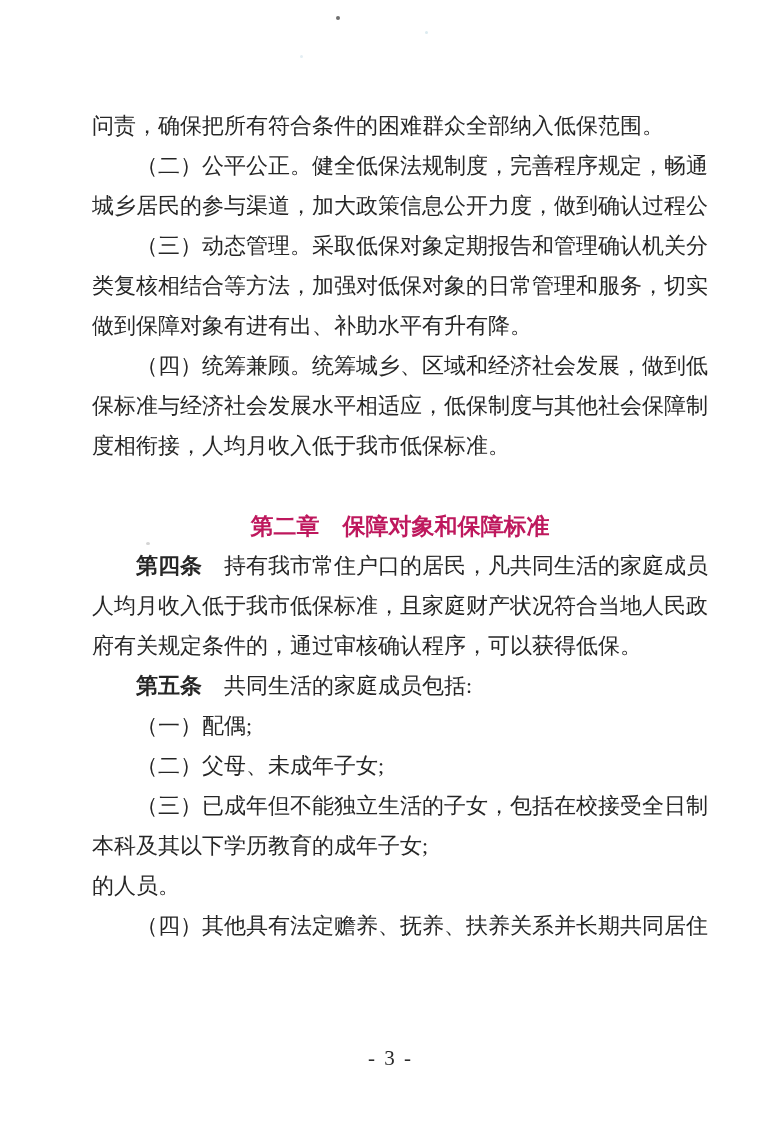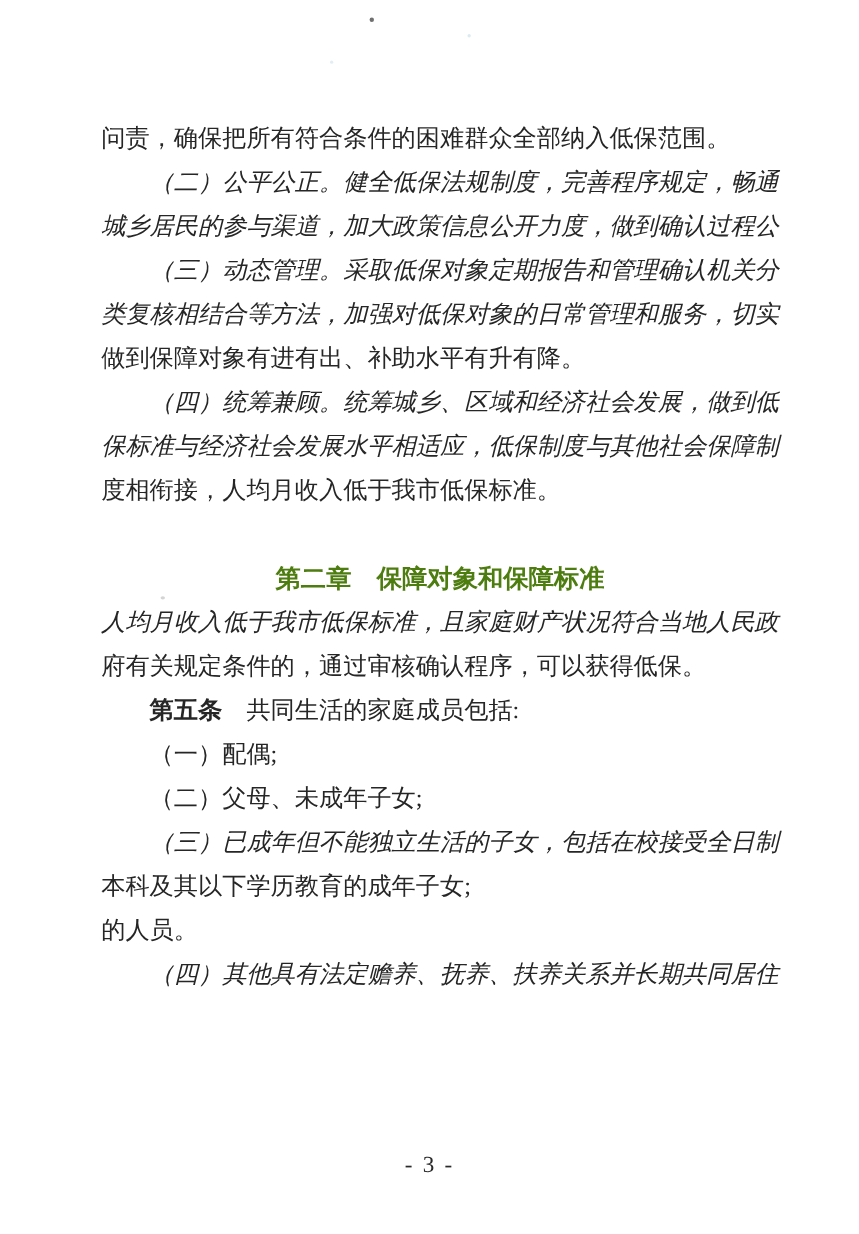--- a/index.html
+++ b/index.html
@@ -15,31 +15,30 @@
   .body-block{
     position:absolute;left:92px;top:106px;width:616px;
   }
   .ln{
     height:40px;line-height:40px;font-size:22px;
     letter-spacing:0;
   }
   .fill{
     text-align:justify;
     text-align-last:justify;
-    font-style:italic;
   }
   .indent{ text-indent:44px; }
   .b{
     font-weight:700;
     font-family:"Liberation Sans","DejaVu Sans",sans-serif;
   }
   .heading{
     text-align:center;font-weight:700;font-size:23px;
     font-family:"Liberation Sans","DejaVu Sans",sans-serif;
-    color:#4d7c0f;
+    color:#be185d;
   }
   .footer{
     position:absolute;left:0;top:1042px;width:781px;height:32px;line-height:32px;
     text-align:center;font-size:21px;color:#2a2a2a;letter-spacing:2px;
   }
   .speck{position:absolute;border-radius:50%;}
   .speck.s1{left:336px;top:16px;width:4px;height:4px;background:#6f6f6f;}
   .speck.s2{left:425px;top:31px;width:3px;height:3px;background:#dcebf0;}
   .speck.s3{left:300px;top:55px;width:3px;height:3px;background:#e3eef3;}
   .speck.s4{left:146px;top:542px;width:4px;height:3px;background:#d4d4d4;}
@@ -63,20 +62,21 @@
     <div class="ln fill"><span>类复核相结合等方法，加强对低保对象的日常管理和服务，切实</span></div>
     <div class="ln"><span>做到保障对象有进有出、补助水平有升有降。</span></div>
     <div class="ln fill indent"><span>（四）统筹兼顾。统筹城乡、区域和经济社会发展，做到低</span></div>
     <div class="ln fill"><span>保标准与经济社会发展水平相适应，低保制度与其他社会保障制</span></div>
     <div class="ln"><span>度相衔接，人均月收入低于我市低保标准。</span></div>
 
     <div class="ln"></div>
 
     <div class="ln heading"><span>第二章</span><span>　保障对象和保障标准</span></div>
 
+    <div class="ln fill indent"><span class="b">第四条</span><span>　持有我市常住户口的居民，凡共同生活的家庭成员</span></div>
     <div class="ln fill"><span>人均月收入低于我市低保标准，且家庭财产状况符合当地人民政</span></div>
     <div class="ln"><span>府有关规定条件的，通过审核确认程序，可以获得低保。</span></div>
     <div class="ln indent"><span class="b">第五条</span><span>　共同生活的家庭成员包括:</span></div>
     <div class="ln indent"><span>（一）配偶;</span></div>
     <div class="ln indent"><span>（二）父母、未成年子女;</span></div>
     <div class="ln fill indent"><span>（三）已成年但不能独立生活的子女，包括在校接受全日制</span></div>
     <div class="ln"><span>本科及其以下学历教育的成年子女;</span></div>
     <div class="ln"><span>的人员。</span></div>
     <div class="ln fill indent"><span>（四）其他具有法定赡养、抚养、扶养关系并长期共同居住</span></div>
 

